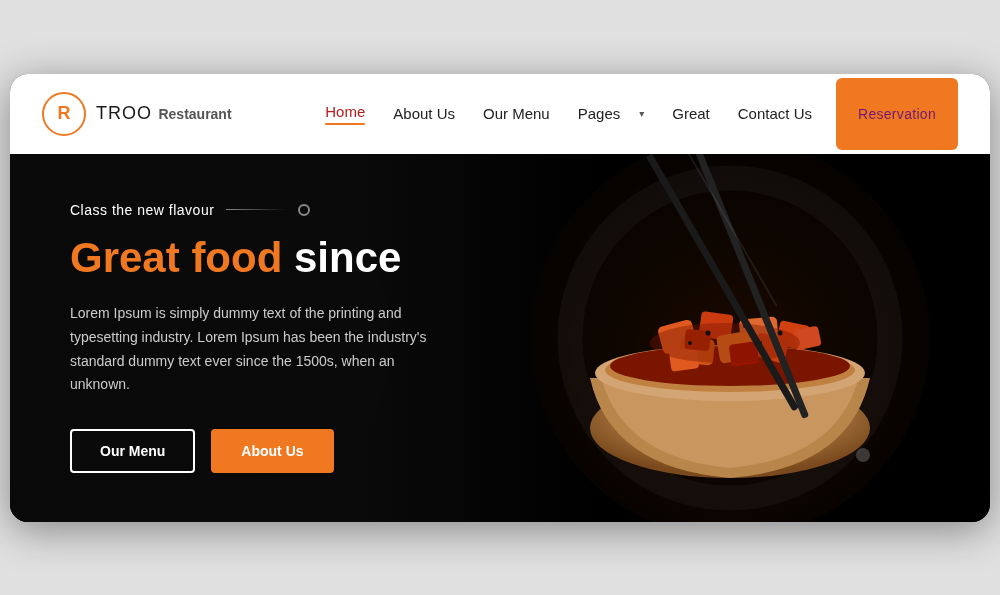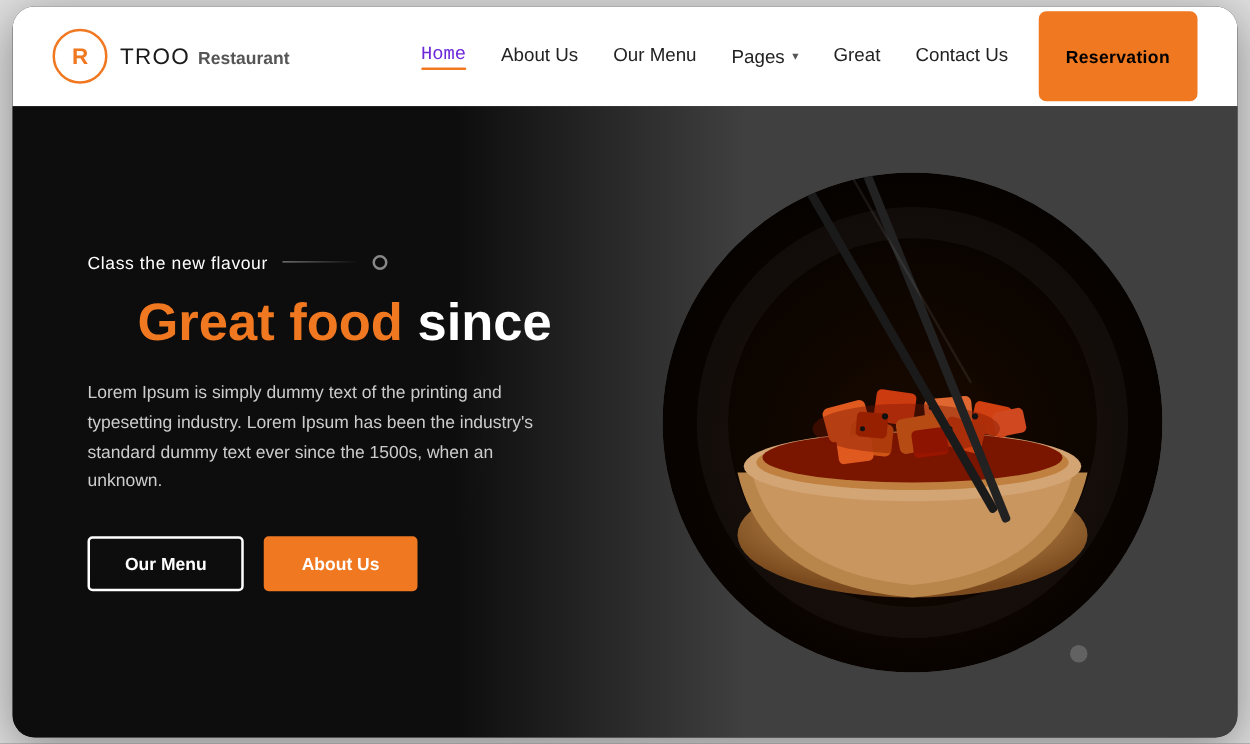--- a/index.html
+++ b/index.html
@@ -66,61 +66,60 @@
       margin-right: 24px;
     }
     .nav-links li a {
       text-decoration: none;
       font-size: 15px;
       color: #222;
       font-weight: 500;
       transition: color 0.2s;
     }
     .nav-links li a.active {
-      color: #6d28d9;
+      color: #b91c1c;
       position: relative;
-      font-family: Liberation Mono, monospace;
     }
     .nav-links li a.active::after {
       content: '';
       display: block;
       width: 100%;
       height: 2px;
       background: #f07820;
       margin-top: 2px;
       border-radius: 2px;
     }
     .pages-link {
       display: flex;
       align-items: center;
-      gap: 6px;
+      gap: 19px;
     }
     .chevron {
       font-size: 10px;
       color: #555;
     }
     .reservation-btn {
       background: #f07820;
-      color: #000000;
+      color: #701a75;
       border: none;
       padding: 28px 22px;
       border-radius: 6px;
       font-size: 14px;
-      font-weight: 700;
+      font-weight: 400;
       cursor: pointer;
       white-space: nowrap;
       letter-spacing: 0.3px;
     }
 
     
     .hero {
       position: relative;
       width: 100%;
-      height: 505px;
-      background: #404040;
+      height: 368px;
+      background: #000000;
       overflow: hidden;
       display: flex;
       align-items: center;
     }
     
     .hero-circle {
       position: absolute;
       left: 20px;
       top: 50%;
       transform: translateY(-50%);
@@ -158,21 +157,21 @@
       border-radius: 50%;
       border: 2px solid #888;
       background: transparent;
     }
     .hero-title {
       font-size: 42px;
       line-height: 1.15;
       margin-bottom: 20px;
       font-weight: 700;
     }
-    .hero-title .orange { color: #f07820; margin-left: 40px; }
+    .hero-title .orange { color: #f07820; }
     .hero-title .white { color: #fff; }
     .hero-desc {
       color: #ccc;
       font-size: 14px;
       line-height: 1.7;
       margin-bottom: 32px;
       max-width: 380px;
     }
     .hero-buttons {
       display: flex;

